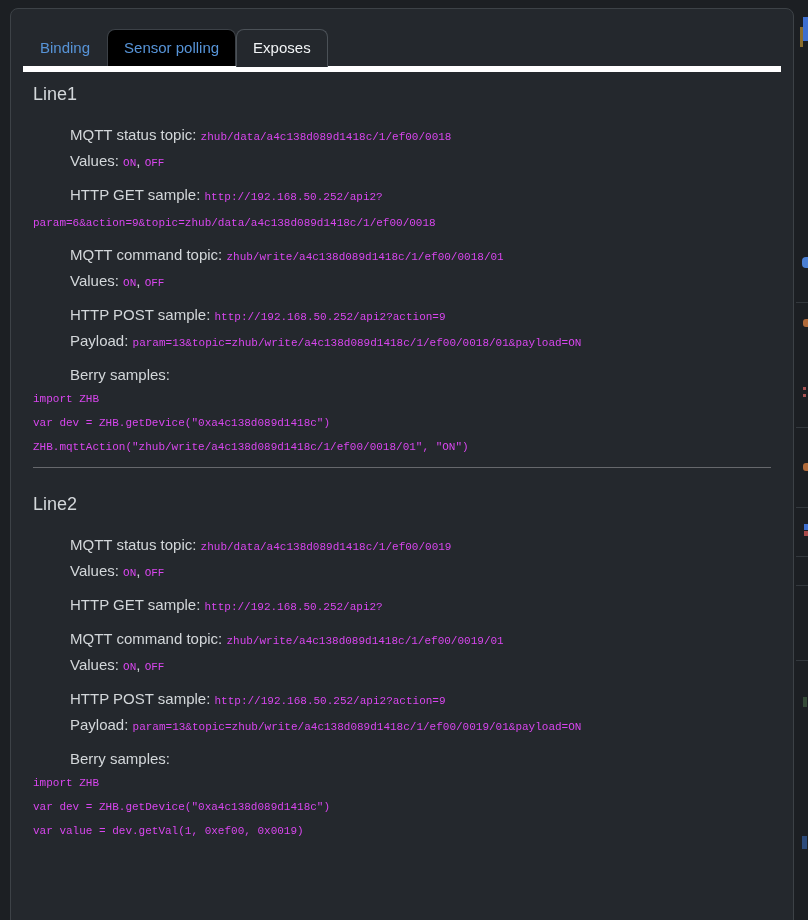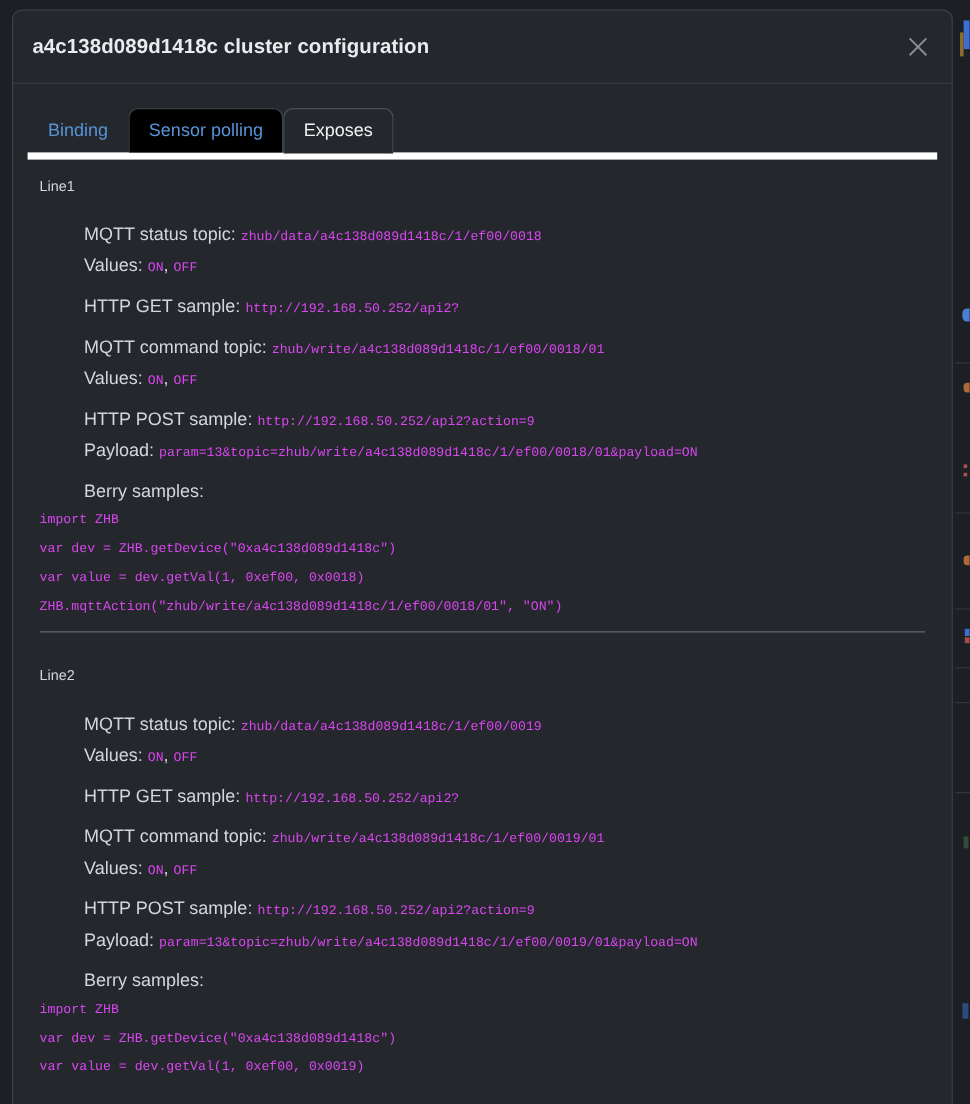--- a/index.html
+++ b/index.html
@@ -90,21 +90,21 @@
     padding-bottom: 8px;
     text-align: center;
   }
 
   .tab-content {
     padding-top: 10px;
     padding-left: 10px;
     padding-right: 10px;
   }
   .section-heading {
-    font-size: 12px;
+    font-size: 18px;
     font-weight: 400;
     color: #d3d7da;
     line-height: 24px;
     margin: 0 0 17px 0;
   }
   .tab-content p {
     margin: 0 0 8px 0;
     font-size: 15px;
     line-height: 24px;
     color: #d3d7da;
@@ -142,31 +142,20 @@
   <div class="artifact" style="left:804px;top:531px;width:4px;height:5px;background:#a84a4a;"></div>
   <div class="artifact" style="left:796px;top:556px;width:12px;height:1px;background:#33383d;"></div>
   <div class="artifact" style="left:796px;top:585px;width:12px;height:1px;background:#33383d;"></div>
   <div class="artifact" style="left:796px;top:660px;width:12px;height:1px;background:#33383d;"></div>
   <div class="artifact" style="left:803px;top:697px;width:4px;height:10px;background:#4a6e4a;opacity:0.55;"></div>
   <div class="artifact" style="left:802px;top:836px;width:5px;height:13px;background:#2c4a7a;"></div>
 </div>
 
 <div class="modal">
 
-  <div class="modal-header">
-    <div class="modal-title">a4c138d089d1418c cluster configuration</div>
-    <button class="close-btn" aria-label="Close">
-      <span>
-        <svg width="20" height="20" viewBox="0 0 20 20">
-          <line x1="3" y1="3" x2="17" y2="17" stroke="#8a8f94" stroke-width="1.6"></line>
-          <line x1="17" y1="3" x2="3" y2="17" stroke="#8a8f94" stroke-width="1.6"></line>
-        </svg>
-      </span>
-    </button>
-  </div>
 
   <div class="modal-body">
 
     <div class="nav-tabs">
       <div class="nav-link">Binding</div>
       <div class="nav-link hovered">Sensor polling</div>
       <div class="nav-link active">Exposes</div>
     </div>
 
     <div class="tab-content">
@@ -180,20 +169,21 @@
           <br>
           <span class="lbl">Values:</span>
           <code>ON</code><span class="sep">,</span>
           <code>OFF</code>
         </p>
 
         <p>
           <span class="lbl">HTTP GET sample:</span>
           <code>http://192.168.50.252/api2?</code>
           <br>
+          <code>param=6&amp;action=9&amp;topic=zhub/data/a4c138d089d1418c/1/ef00/0018</code>
         </p>
 
         <p>
           <span class="lbl">MQTT command topic:</span>
           <code>zhub/write/a4c138d089d1418c/1/ef00/0018/01</code>
           <br>
           <span class="lbl">Values:</span>
           <code>ON</code><span class="sep">,</span>
           <code>OFF</code>
         </p>
@@ -203,21 +193,20 @@
           <code>http://192.168.50.252/api2?action=9</code>
           <br>
           <span class="lbl">Payload:</span>
           <code>param=13&amp;topic=zhub/write/a4c138d089d1418c/1/ef00/0018/01&amp;payload=ON</code>
         </p>
 
         <p>
           <span class="lbl">Berry samples:</span>
           <span class="berry-line">import ZHB</span>
           <span class="berry-line">var dev = ZHB.getDevice("0xa4c138d089d1418c")</span>
-          <span class="berry-line">var value = dev.getVal(1, 0xef00, 0x0018)</span>
           <span class="berry-line">ZHB.mqttAction("zhub/write/a4c138d089d1418c/1/ef00/0018/01", "ON")</span>
         </p>
       </section>
 
       <hr class="divider">
 
       <section>
         <h3 class="section-heading">Line2</h3>
 
         <p>

